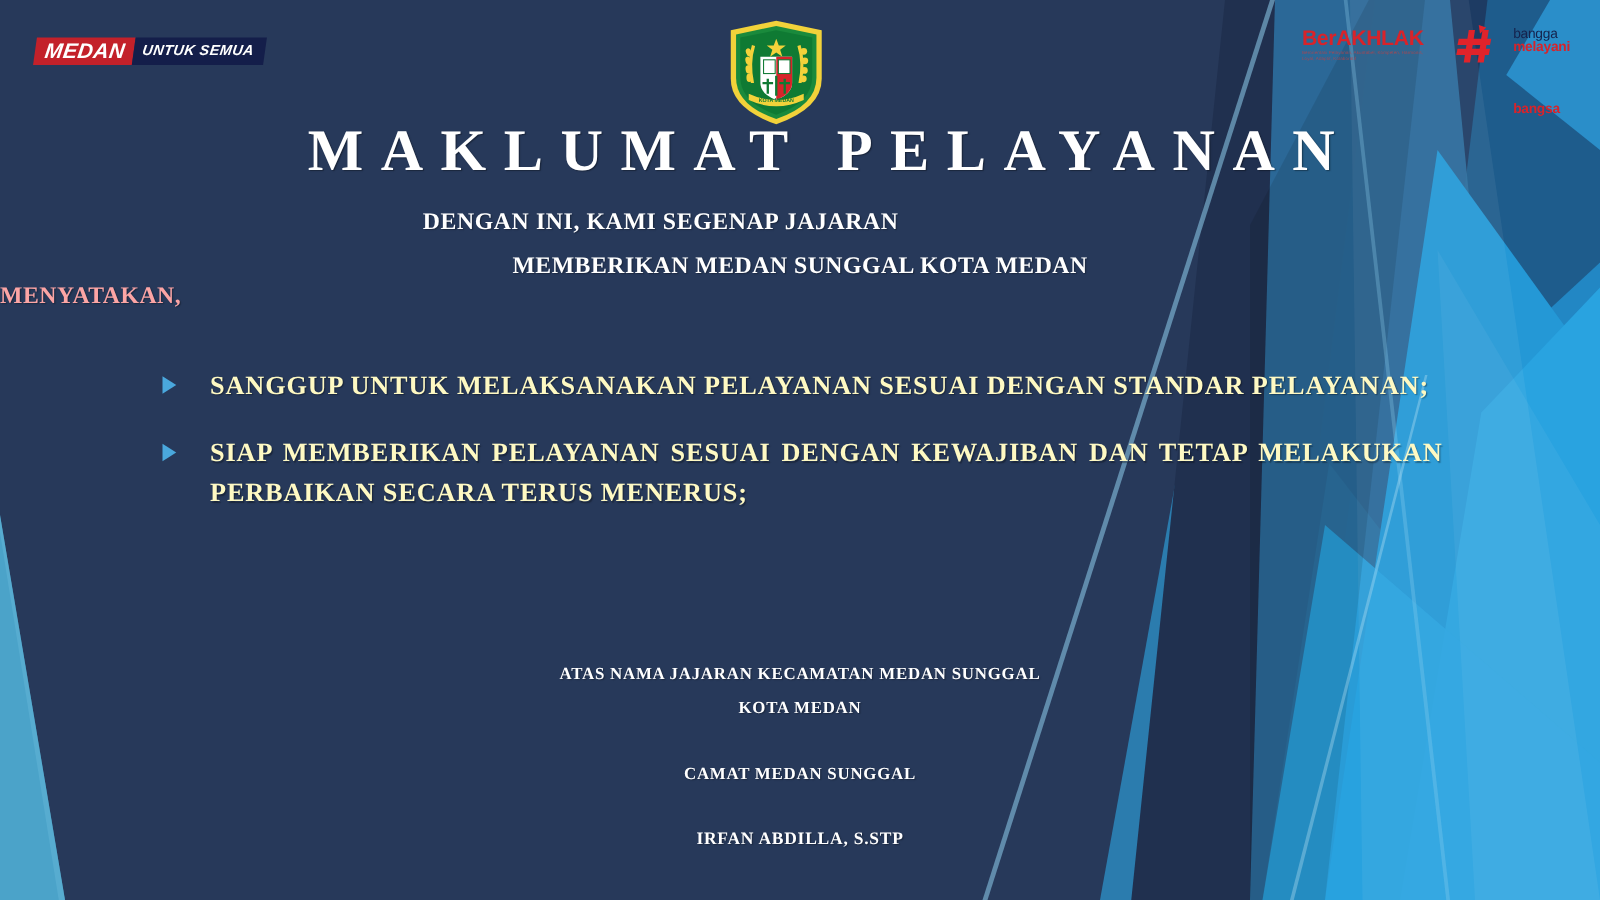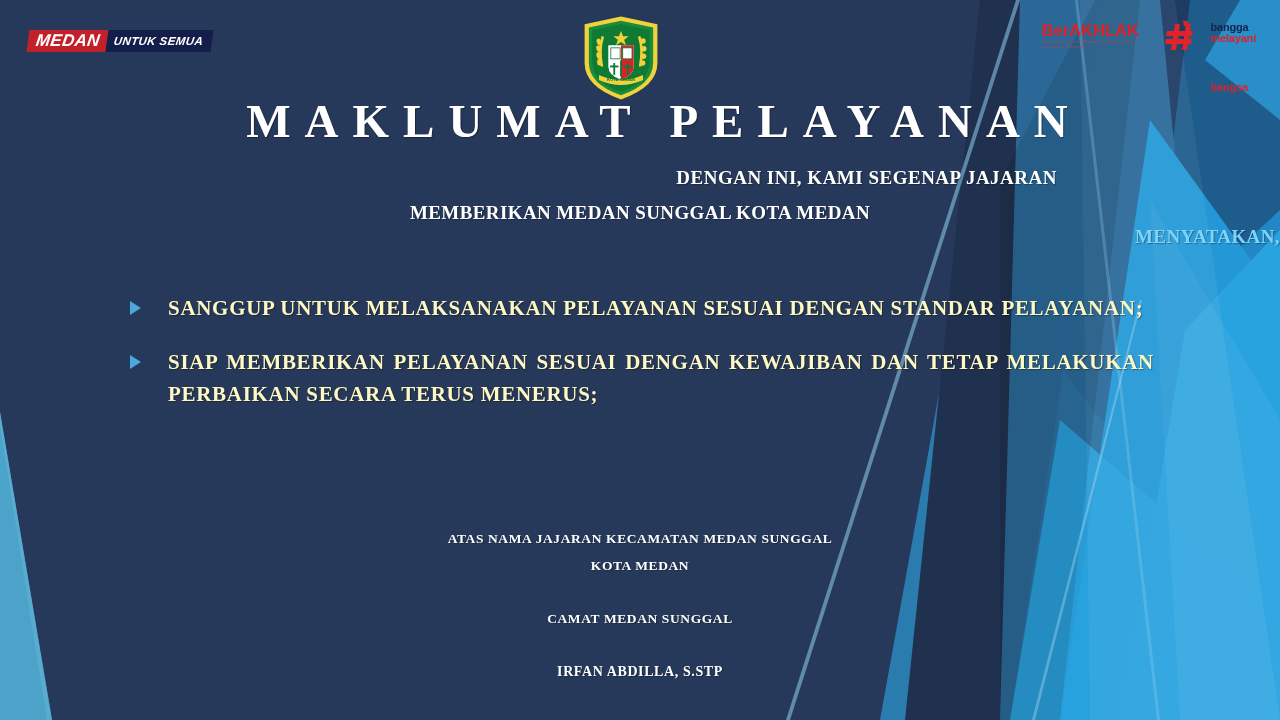--- a/index.html
+++ b/index.html
@@ -93,21 +93,21 @@
     font-size: 3.6px;
     line-height: 5px;
     letter-spacing: 0.1px;
     opacity: .85;
     max-width: 108px;
   }
   .ba-hash { margin: 2px 2px 0 1px; }
   .ba-right { padding-top: 4px; line-height: 10.5px; }
   .ba-bangga {
     color: #15234d;
-    font-weight: bold;
+    font-weight: normal;
     font-size: 11px;
     letter-spacing: -0.2px;
     display: block;
   }
   .ba-melayani {
     color: #d8232a;
     font-weight: bold;
     font-size: 11px;
     letter-spacing: -0.2px;
     display: block;
@@ -138,21 +138,21 @@
     text-indent: 14px;
     line-height: 56px;
     text-shadow: 1px 1px 1px rgba(0,0,0,0.35);
     margin-left: 17px;
   }
 
   .sub1 {
     position: absolute;
     top: 167px;
     left: 0; width: 1057px;
-    text-align: right;
+    text-align: center;
     color: #ffffff;
     font-weight: bold;
     font-size: 19px;
     letter-spacing: 0.5px;
     text-shadow: 1px 1px 1px rgba(0,0,0,0.3);
   }
   .sub2 {
     position: absolute;
     top: 202px;
     left: 0; width: 1280px;
@@ -160,22 +160,22 @@
     color: #ffffff;
     font-weight: bold;
     font-size: 19px;
     letter-spacing: 0.4px;
     text-shadow: 1px 1px 1px rgba(0,0,0,0.3);
   }
   .sub3 {
     position: absolute;
     top: 226px;
     left: 0; width: 1280px;
-    text-align: right;
-    color: #7dd3fc;
+    text-align: left;
+    color: #fca5a5;
     font-weight: bold;
     font-size: 19px;
     letter-spacing: 0.4px;
     text-shadow: 1px 1px 1px rgba(0,0,0,0.3);
   }
 
   
   .bullets {
     position: absolute;
     top: 292px;

